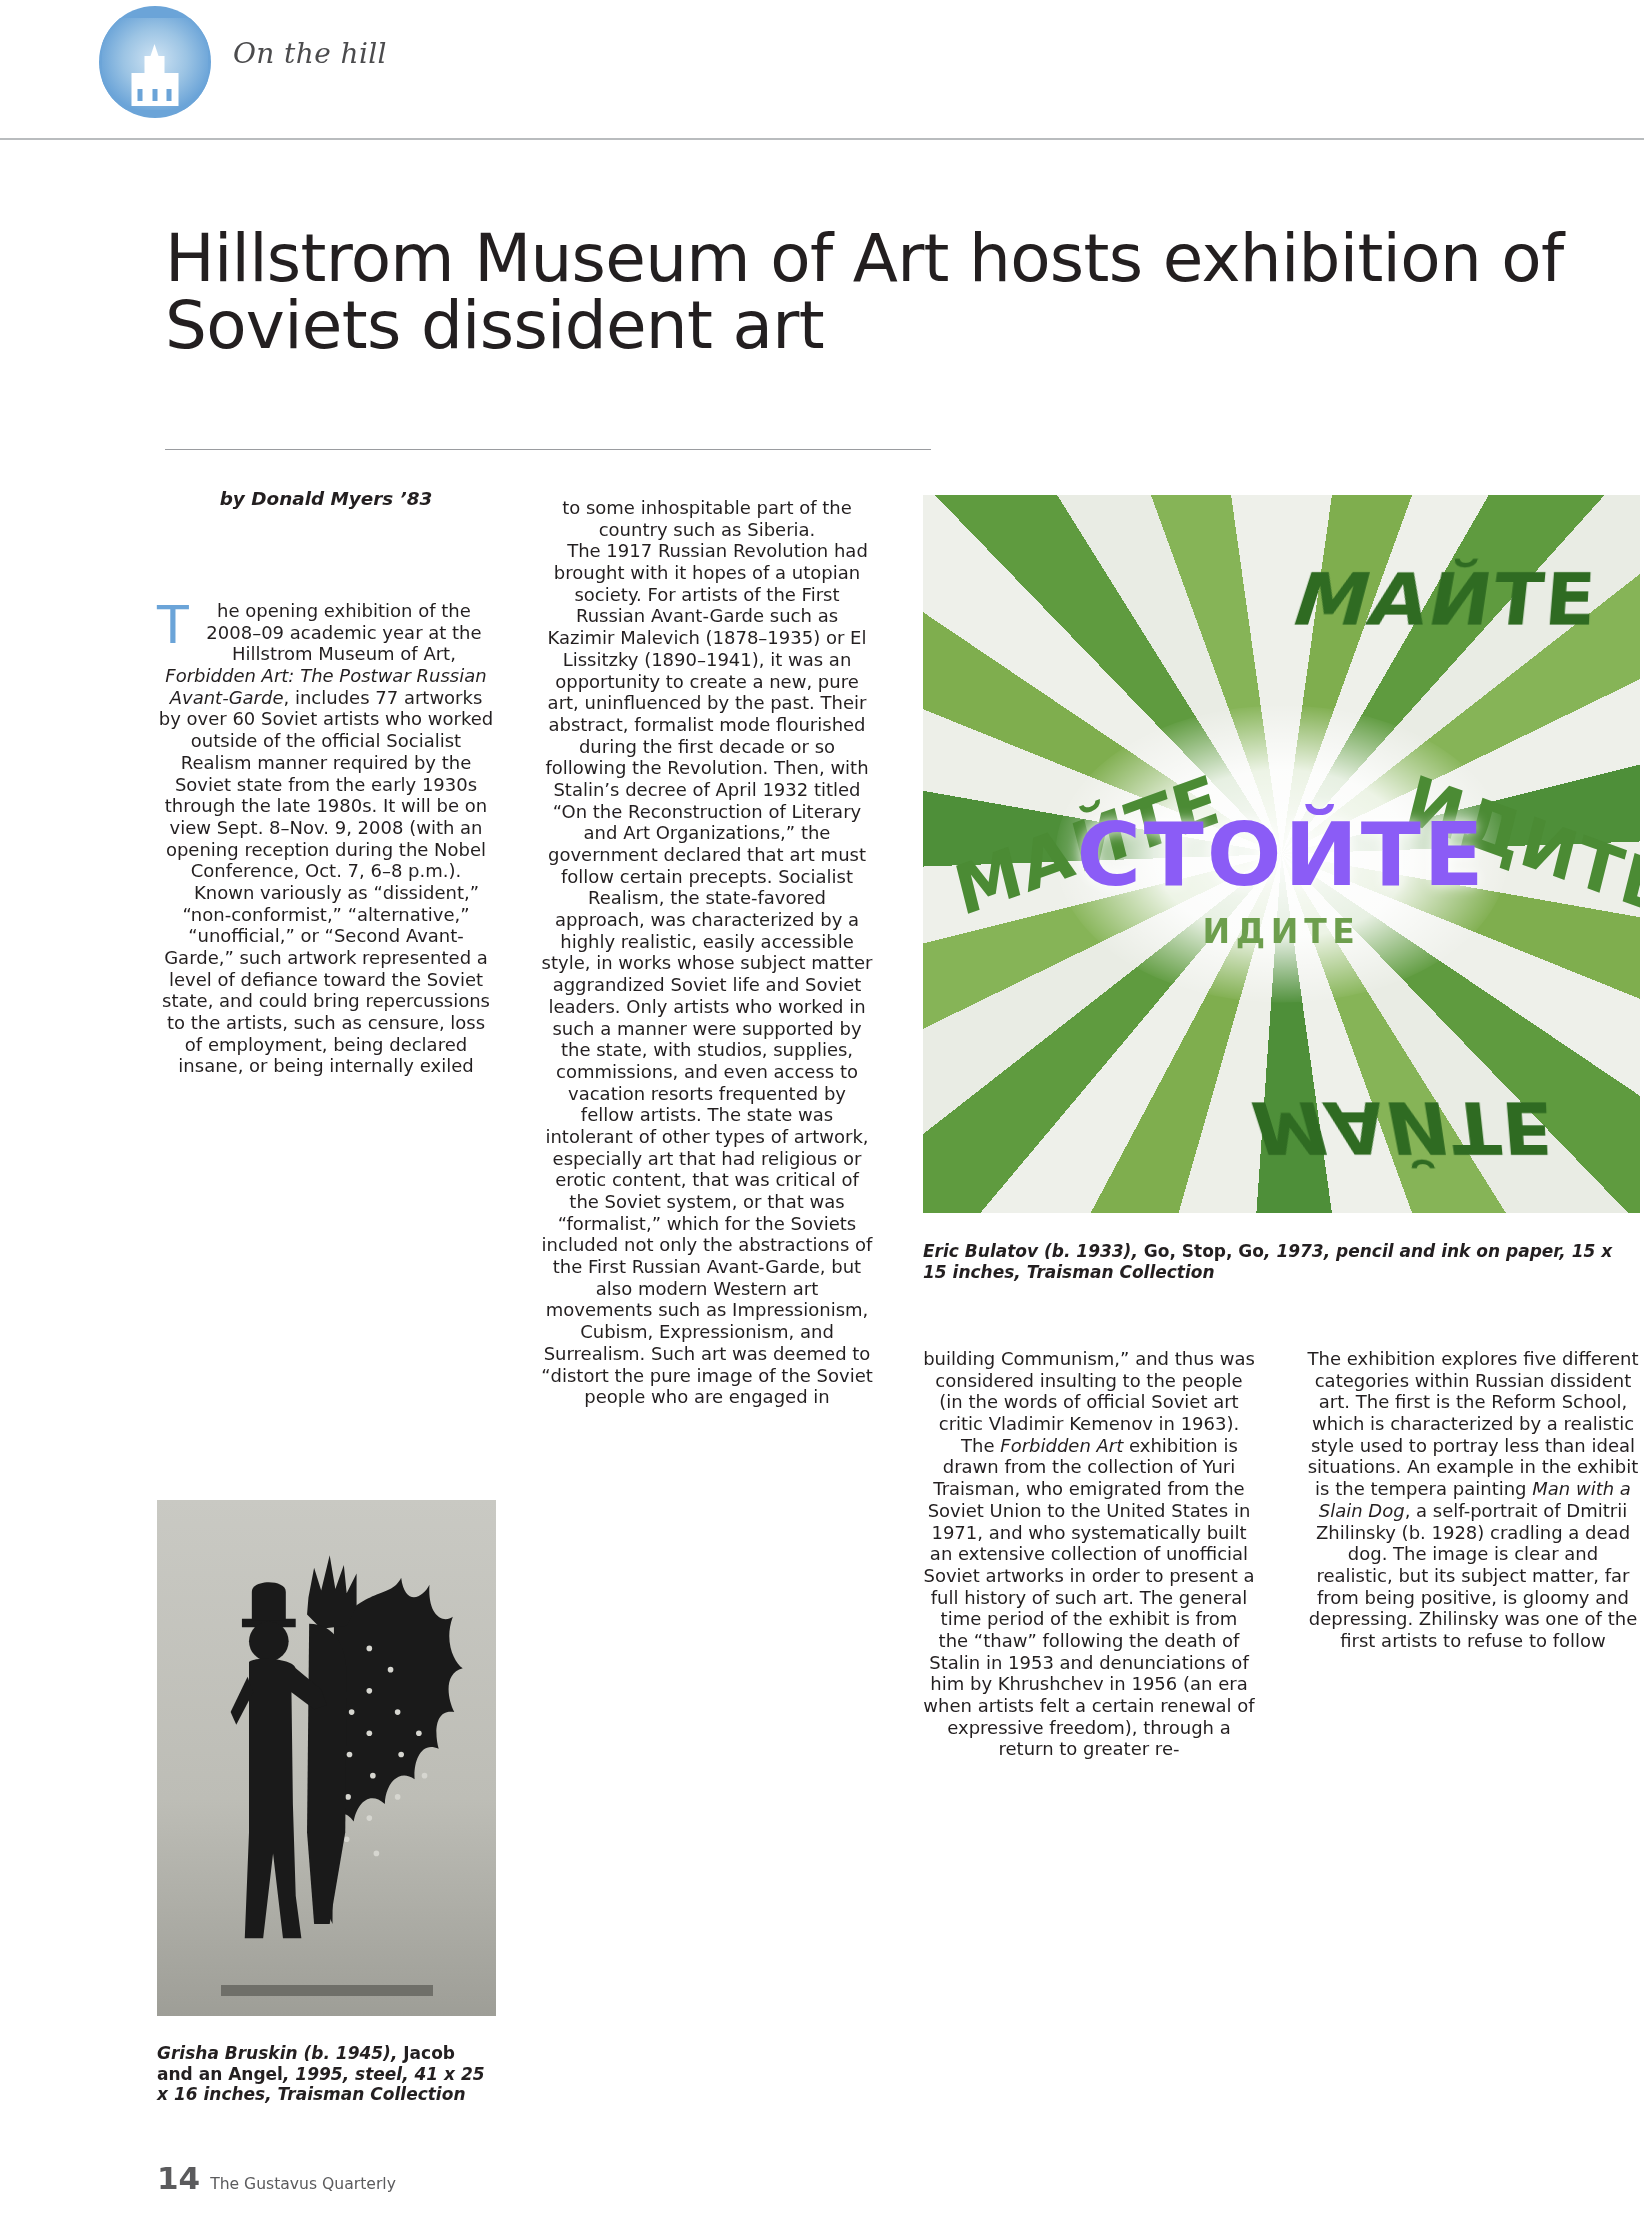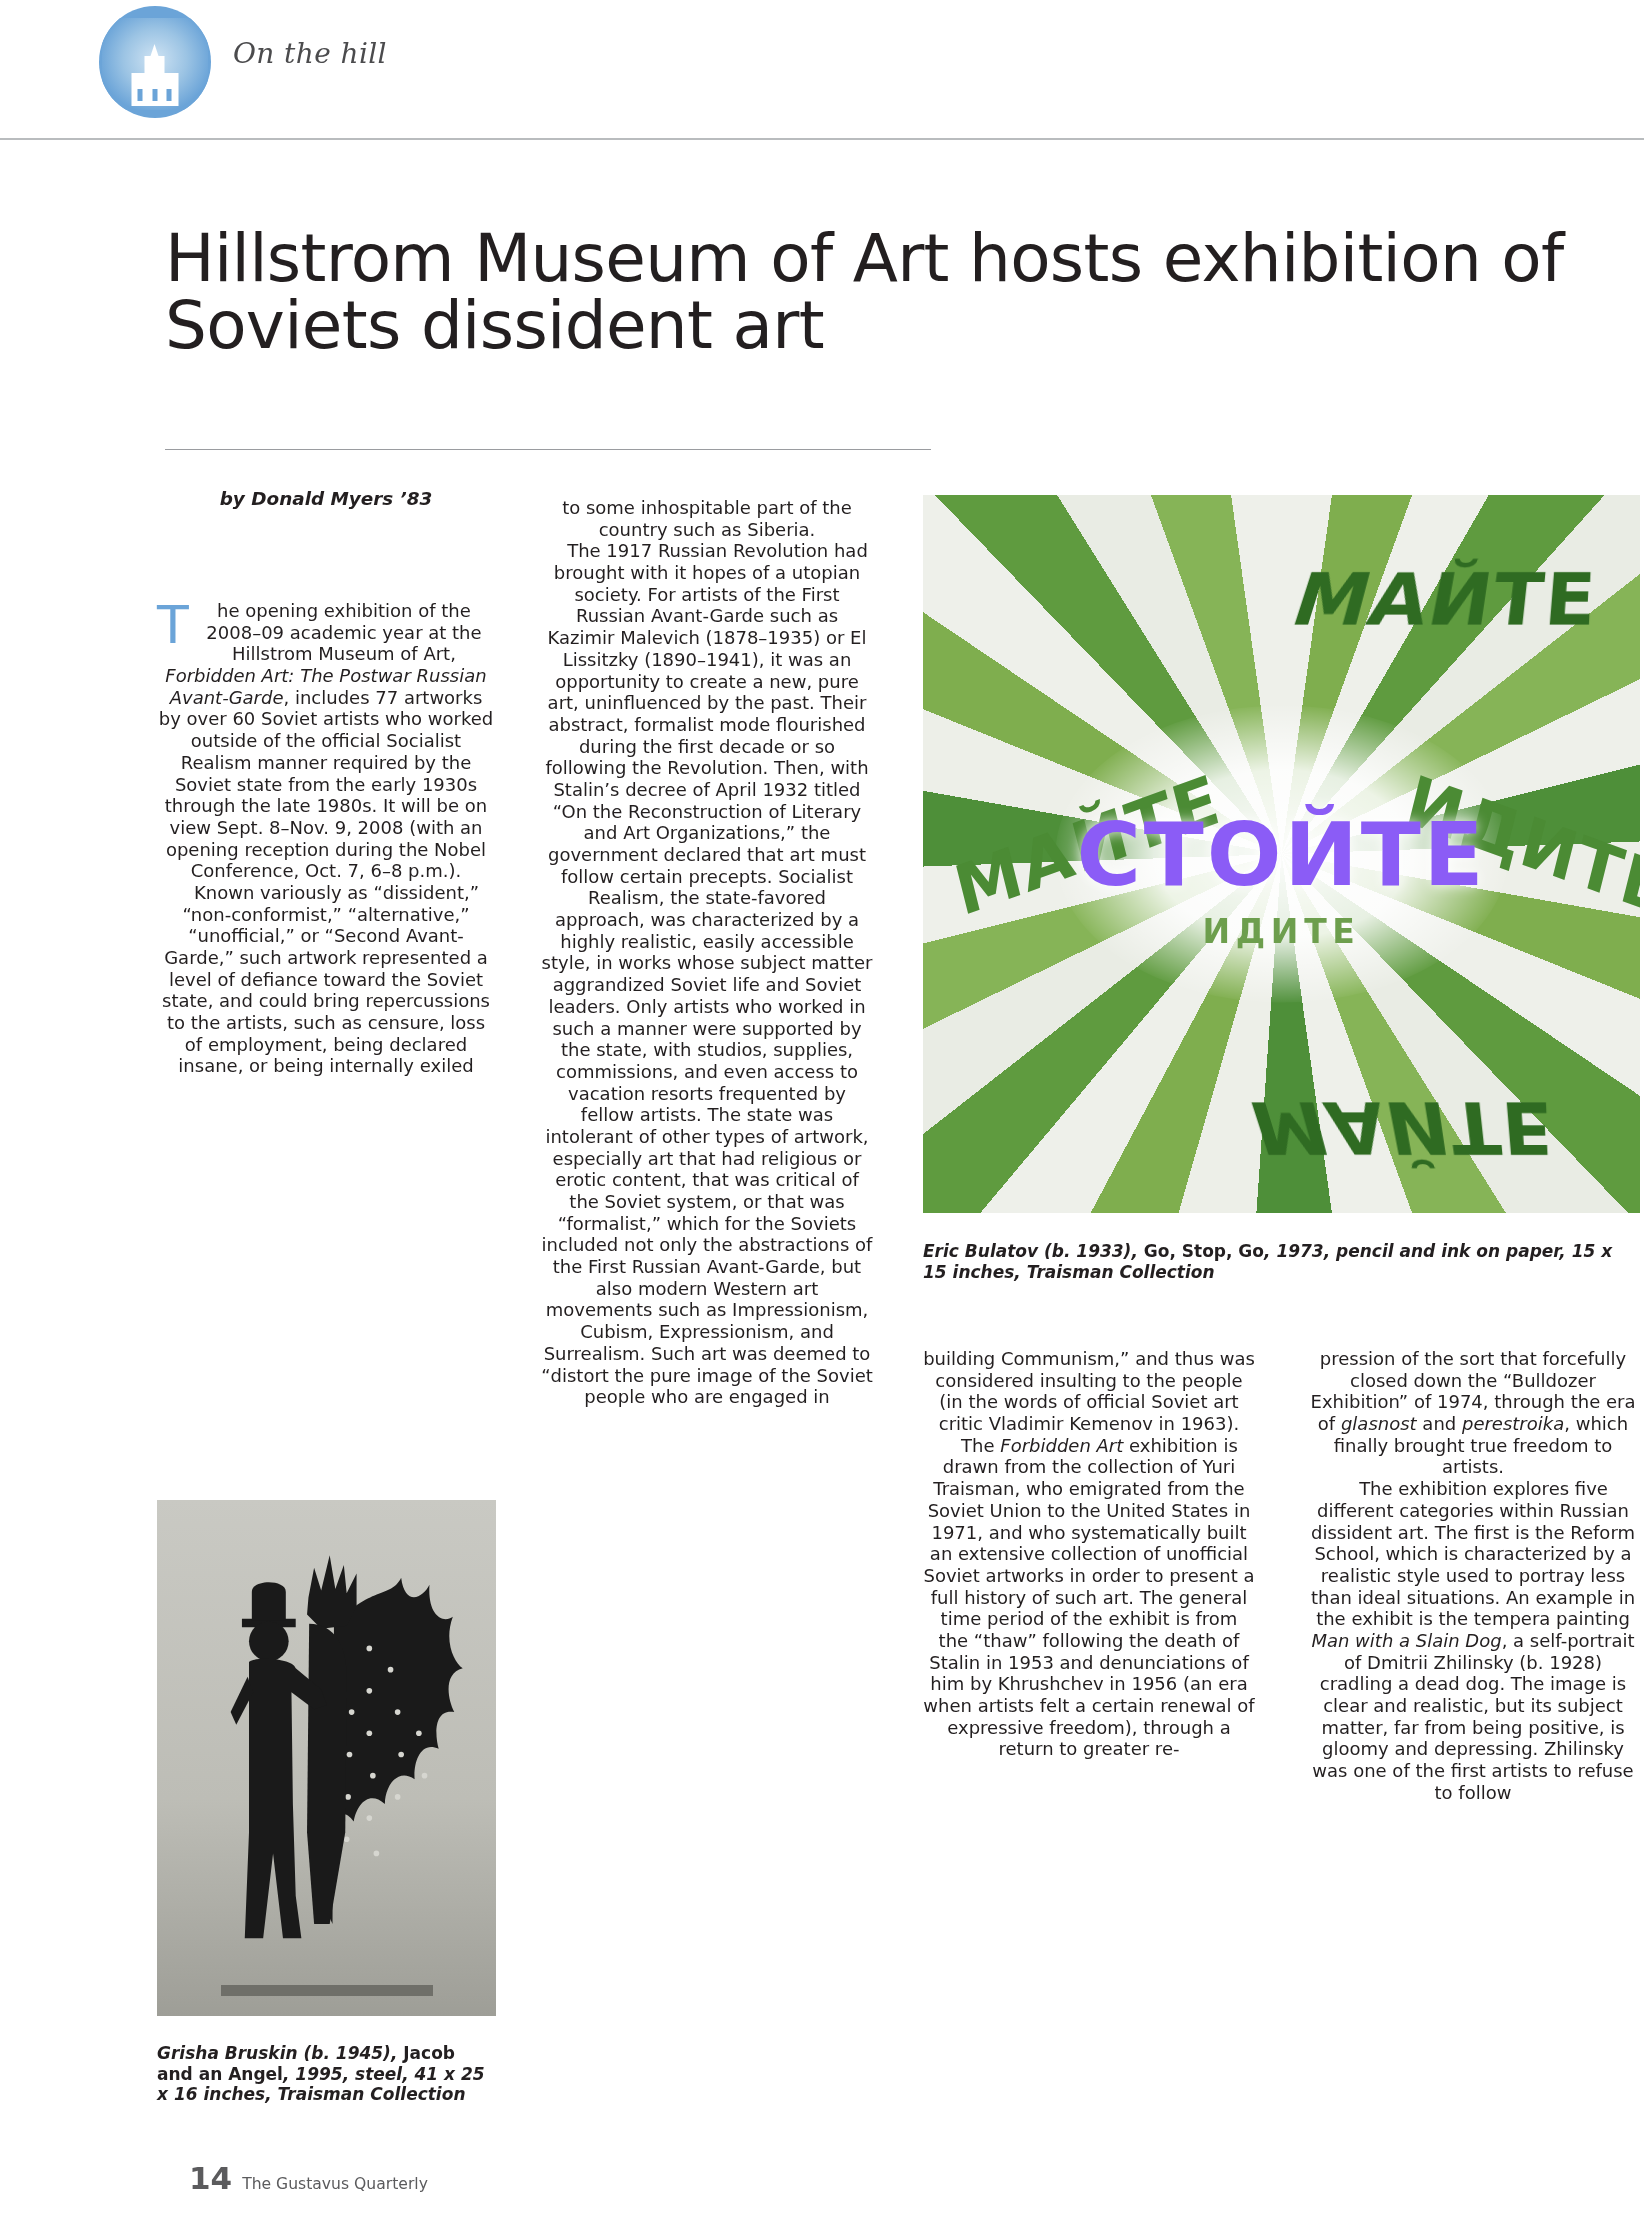--- a/index.html
+++ b/index.html
@@ -280,21 +280,20 @@
   }
 
   
   .folio {
     position: absolute;
     left: 157px;
     bottom: 20px;
     display: flex;
     align-items: baseline;
     gap: 10px;
-    margin-left: 32px;
   }
   .folio-num {
     font-size: 31px;
     font-weight: bold;
     color: #5b5b5d;
   }
   .folio-txt {
     font-size: 15.6px;
     color: #5b5b5d;
   }
@@ -349,21 +348,20 @@
 <div class="caption" id="cap-bulatov">
   <em>Eric Bulatov (b. 1933),</em><span> Go, Stop, Go</span><em>, 1973, pencil and ink on paper, 15 x 15 inches, Traisman Collection</em>
 </div>
 
 <div class="col" id="col3">
   <p>building Communism,” and thus was considered insulting to the people (in the words of official Soviet art critic Vladimir Kemenov in 1963).</p>
   <p><span>The </span><em>Forbidden Art</em><span> exhibition is drawn from the collection of Yuri Traisman, who emigrated from the Soviet Union to the United States in 1971, and who systematically built an extensive collection of unofficial Soviet artworks in order to present a full history of such art. The general time period of the exhibit is from the “thaw” following the death of Stalin in 1953 and denunciations of him by Khrushchev in 1956 (an era when artists felt a certain renewal of expressive freedom), through a return to greater re-</span></p>
 </div>
 
 <div class="col" id="col4">
-  <p><span>pression of the sort that forcefully closed down the “Bulldozer Exhibition” of 1974, through the era of </span><em>glasnost</em><span> and </span><em>perestroika</em><span>, which finally brought true freedom to artists.</span></p>
   <p><span>The exhibition explores five different categories within Russian dissident art. The first is the Reform School, which is characterized by a realistic style used to portray less than ideal situations. An example in the exhibit is the tempera painting </span><em>Man with a Slain Dog</em><span>, a self-portrait of Dmitrii Zhilinsky (b. 1928) cradling a dead dog. The image is clear and realistic, but its subject matter, far from being positive, is gloomy and depressing. Zhilinsky was one of the first artists to refuse to follow</span></p>
 </div>
 
 <div class="art-bruskin">
   <svg class="bruskin-fig" viewBox="0 0 479 730" preserveAspectRatio="none">
 
     <path d="M250 180 C300 120 330 140 345 110 C350 150 375 140 385 120 C382 165 405 175 418 165
              C405 200 420 230 432 238 C405 245 410 280 420 300 C392 295 392 330 398 352
              C372 340 362 372 364 395 C340 378 322 405 322 430 C300 410 282 430 278 455
              C262 432 244 448 240 472 L230 560 L248 600 L250 180 Z" fill="#1a1a1a"></path>

